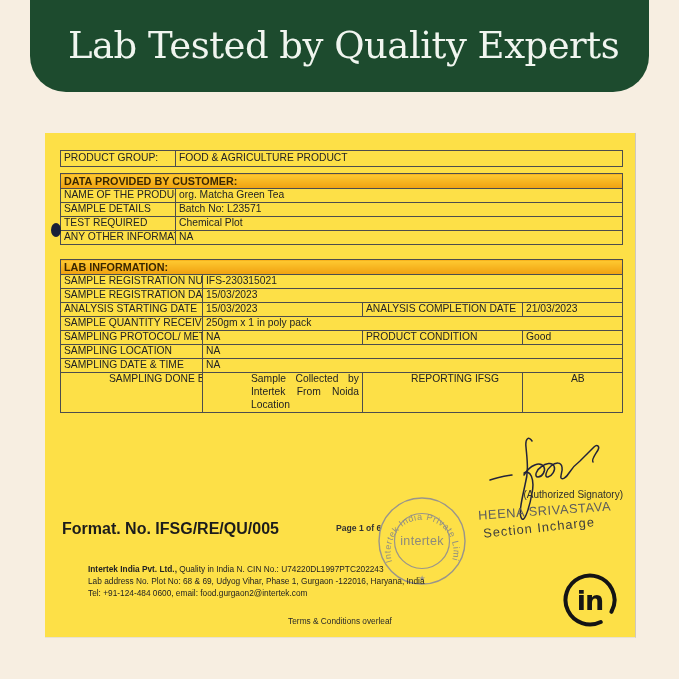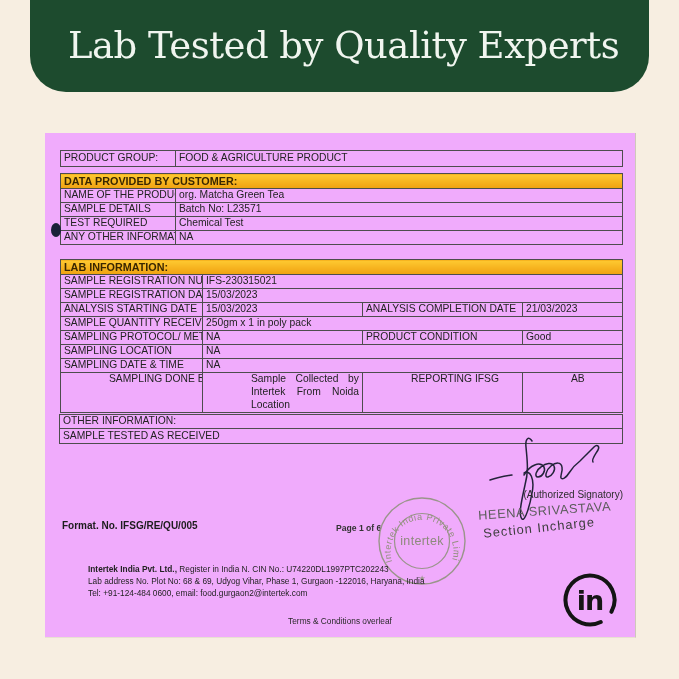--- a/index.html
+++ b/index.html
@@ -15,21 +15,21 @@
     display:flex;align-items:center;justify-content:center;
   }
   .banner-title{
     font-family:"DejaVu Serif",serif;
     font-size:37px;font-weight:500;color:#f0f5ef;letter-spacing:-.5px;
     padding-bottom:2px;white-space:nowrap;margin-left:8px;
   }
   
   .sheet{
     position:absolute;left:45px;top:133px;width:590px;height:504px;
-    background:#f0abfc;
+    background:#fde047;
     border-right:1px solid #cfc8ba;border-bottom:1px solid #e8e1d1;
   }
   table{border-collapse:collapse;table-layout:fixed;position:absolute;}
   td,th{
     border:1px solid #4d4d4d;
     font-size:10.3px;color:#232323;font-weight:400;text-align:left;
     padding:0 3px;line-height:1.2;height:13px;
     white-space:nowrap;overflow:hidden;vertical-align:middle;
   }
   th.band{
@@ -43,21 +43,21 @@
   #t-other{left:14px;top:281px;width:563px;}
   #t-other td{border:1px solid #4d4d4d;}
   tr.tall td{height:26px;vertical-align:top;padding-left:48px;}
   tr.tall td.val{white-space:normal;text-align:justify;line-height:1.25;}
   
   .ink-dot{
     position:absolute;left:6px;top:90px;width:10px;height:14px;
     background:#1a2138;border-radius:50%;
   }
   
-  .format-no{position:absolute;left:17px;top:387px;font-size:10px;font-weight:700;color:#1c1c1c;}
+  .format-no{position:absolute;left:17px;top:387px;font-size:16px;font-weight:700;color:#1c1c1c;}
   .page-info{position:absolute;left:291px;top:390px;font-size:8.6px;font-weight:600;color:#333;}
   .stamp{position:absolute;left:329px;top:360px;}
   .sig-block{position:absolute;right:12px;top:300px;width:200px;text-align:right;}
   .sig-svg{position:absolute;right:6px;top:2px;}
   .sig-caption{position:absolute;right:0;top:56px;font-size:10px;color:#2e2e2e;white-space:nowrap;}
   .sig-name{position:absolute;right:12px;top:70px;font-size:12.8px;color:#5d5d5d;letter-spacing:.6px;transform:rotate(-4deg);white-space:nowrap;}
   .sig-role{position:absolute;right:28px;top:87px;font-size:12.8px;color:#3d3d3d;letter-spacing:1px;transform:rotate(-6deg);white-space:nowrap;}
   .footer{position:absolute;left:43px;top:430px;font-size:8.3px;color:#232323;line-height:12px;white-space:nowrap;}
   .footer b{font-weight:700;}
   .terms{position:absolute;left:0;width:590px;top:483px;text-align:center;font-size:8.3px;color:#2a2a2a;}
@@ -99,21 +99,21 @@
         <tr>
           <td class="lbl">NAME OF THE PRODUCT</td>
           <td class="val">org. Matcha Green Tea</td>
         </tr>
         <tr>
           <td class="lbl">SAMPLE DETAILS</td>
           <td class="val">Batch No:  L23571</td>
         </tr>
         <tr>
           <td class="lbl">TEST REQUIRED</td>
-          <td class="val">Chemical Test</td>
+          <td class="val">Chemical Plot</td>
         </tr>
         <tr>
           <td class="lbl">ANY OTHER INFORMATION</td>
           <td class="val">NA</td>
         </tr>
       </tbody>
   </table>
 
   <table id="t-lab">
     <colgroup>
@@ -162,33 +162,20 @@
         </tr>
         <tr class="tall">
           <td class="lbl">SAMPLING DONE BY</td>
           <td class="val">Sample Collected by Intertek From Noida Location</td>
           <td class="lbl">REPORTING IFSG</td>
           <td class="val">AB</td>
         </tr>
       </tbody>
   </table>
 
-  <table id="t-other">
-    <colgroup>
-        <col style="width:563px">
-      </colgroup>
-    <tbody>
-        <tr>
-      <td>OTHER INFORMATION:</td>
-    </tr>
-    <tr>
-      <td style="height:14px">SAMPLE TESTED AS RECEIVED</td>
-    </tr>
-  </tbody>
-    </table>
 
   <div class="ink-dot"></div>
 
   <div class="format-no">Format. No. IFSG/RE/QU/005</div>
   <div class="page-info">Page 1 of 6</div>
 
   <svg class="stamp" width="96" height="96" viewBox="-48 -48 96 96">
     <circle r="43" fill="none" stroke="#9a958b" stroke-width="1.4"></circle>
     <circle r="27.5" fill="none" stroke="#9a958b" stroke-width="1.2"></circle>
     <path id="stampArc" d="M -29.7,20.8 A 31.5,31.5 0 1 1 29.7,20.8" fill="none"></path>
@@ -206,21 +193,21 @@
         <path d="M50,6 C47,1 43,3 44,12 C45,24 47,36 43,50 C40,64 36,80 40,84 C43,87 48,70 50,58 C53,44 48,34 42,38"></path>
         <path d="M42,40 C48,30 58,26 62,32 C64,36 60,42 56,42 C52,42 54,35 59,32 C64,28 70,27 72,31 C74,35 70,41 66,42 C62,43 64,35 69,31 C74,27 79,27 80,32 C81,36 78,41 79,43 C80,45 84,43 87,38 C90,33 94,29 98,26 L112,12 C115,9 118,11 116,15 C113,20 109,25 111,27"></path>
       </g>
     </svg>
     <div class="sig-caption">(Authorized Signatory)</div>
     <div class="sig-name">HEENA SRIVASTAVA</div>
     <div class="sig-role">Section Incharge</div>
   </div>
 
   <div class="footer">
-    <div><b>Intertek India Pvt. Ltd.,</b><span> Register in India N. CIN No.: U74220DL1997PTC202243</span></div>
+    <div><b>Intertek India Pvt. Ltd.,</b><span> Quality in India N. CIN No.: U74220DL1997PTC202243</span></div>
     <div>Lab address No. Plot No: 68 &amp; 69, Udyog Vihar, Phase 1, Gurgaon -122016, Haryana, India</div>
     <div>Tel:  +91-124-484 0600, email: food.gurgaon2@intertek.com</div>
   </div>
 
   <div class="terms">Terms &amp; Conditions overleaf</div>
 
   <svg class="in-logo" width="58" height="58" viewBox="-29 -29 58 58">
     <circle r="24.5" fill="none" stroke="#141414" stroke-width="4" stroke-linecap="round" stroke-dasharray="138 16" transform="rotate(64)"></circle>
     <circle cx="21.5" cy="10.5" r="1.6" fill="#141414"></circle>
     <text x="0" y="9.5" text-anchor="middle" font-size="27" font-weight="bold" letter-spacing="-1" font-family="DejaVu Sans, sans-serif" fill="#161616">in</text>

